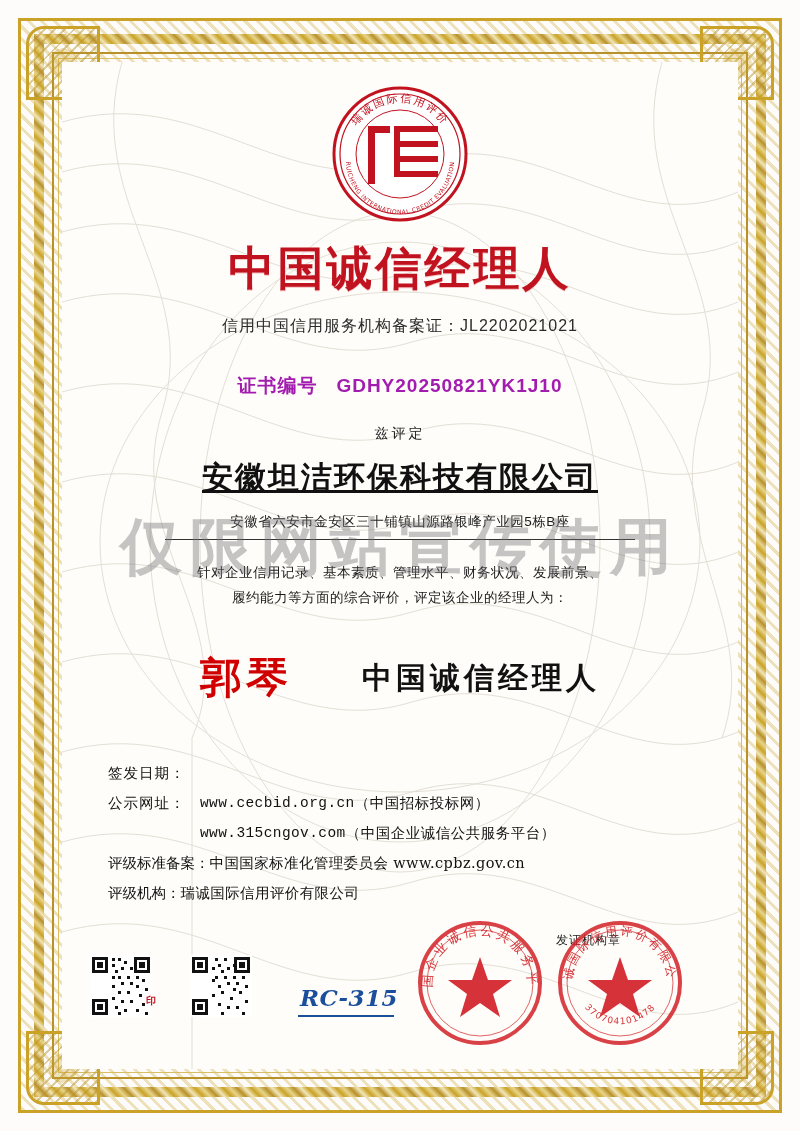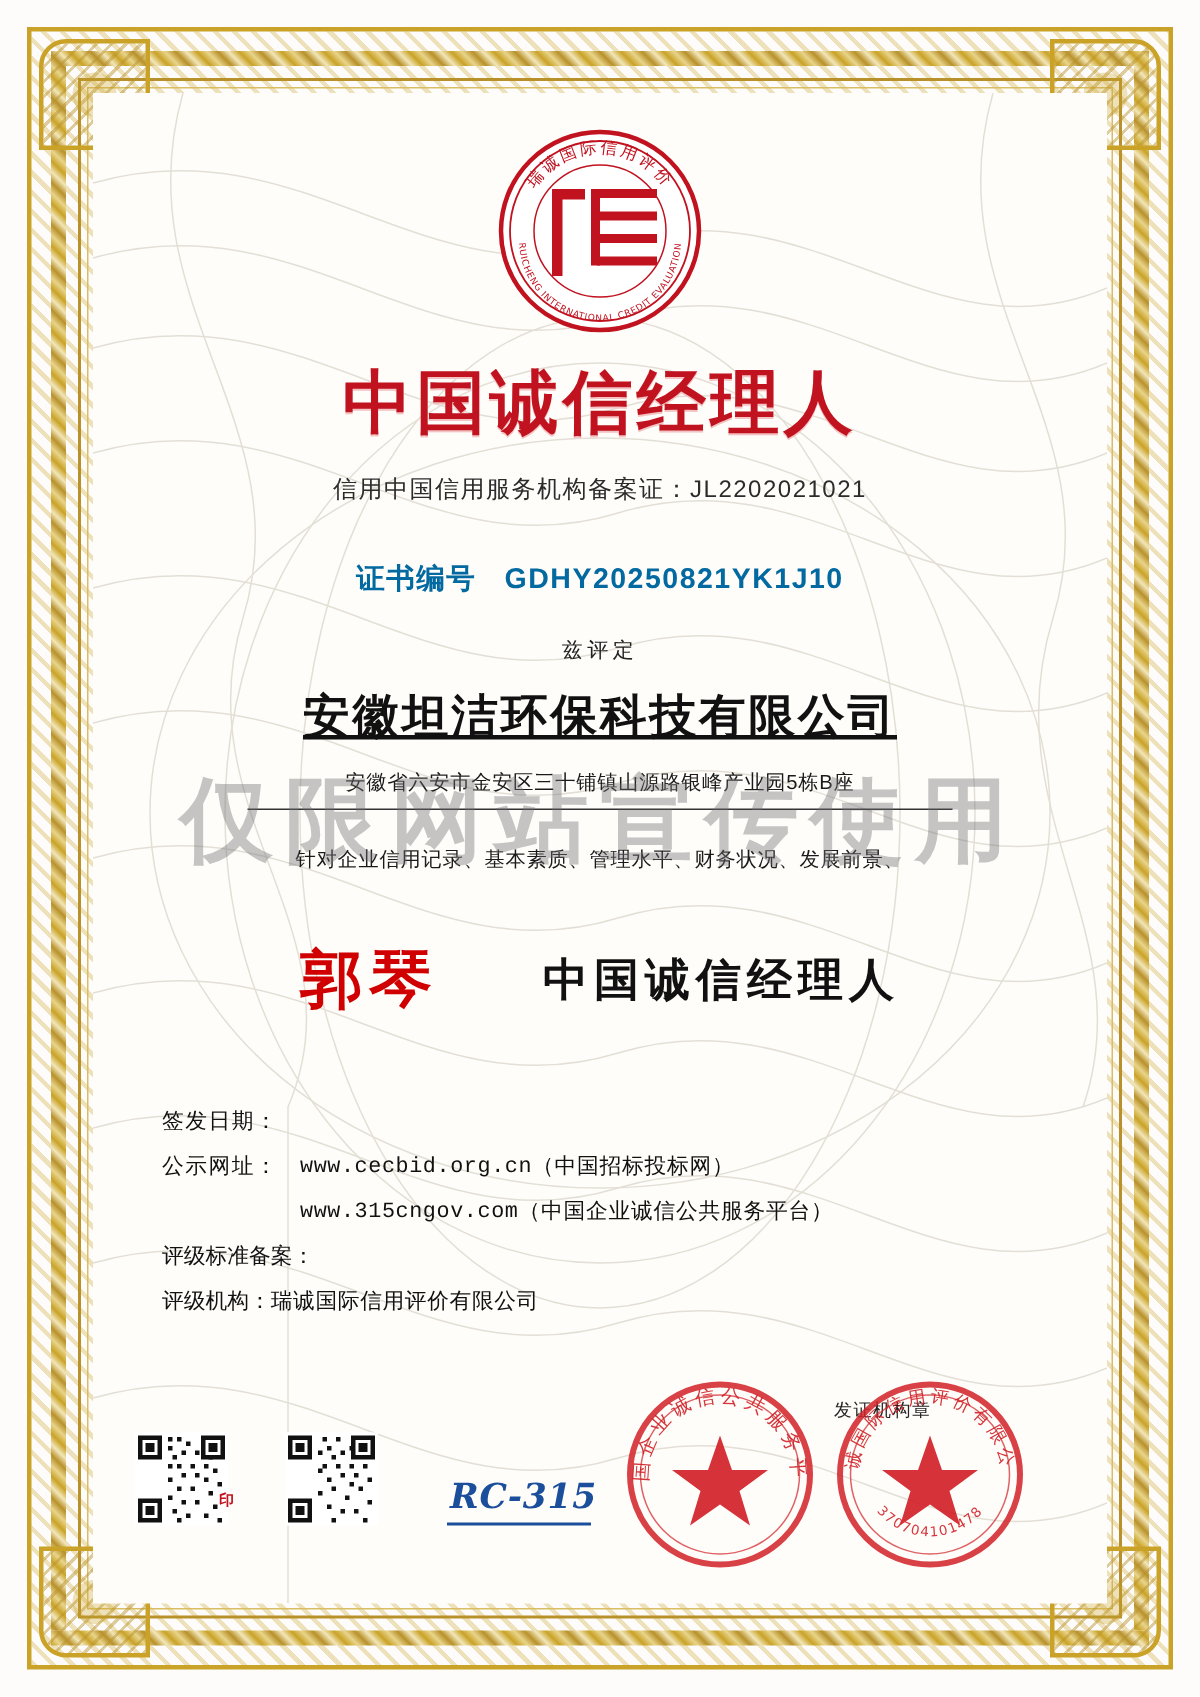--- a/index.html
+++ b/index.html
@@ -113,21 +113,21 @@
     margin-top: 16px;
     font-size: 16px;
     color: #2b2b2b;
     letter-spacing: 1px;
   }
 
   .cert-number {
     margin-top: 36px;
     font-size: 19px;
     font-weight: bold;
-    color: #0369a1;
+    color: #a21caf;
     letter-spacing: 1px;
   }
 
   .hereby {
     margin-top: 26px;
     font-size: 14px;
     color: #222;
     letter-spacing: 3px;
   }
 
@@ -372,20 +372,21 @@
 
     <div class="company-name">安徽坦洁环保科技有限公司</div>
 
     <div class="company-address">
       <span>安徽省六安市金安区三十铺镇山源路银峰产业园5栋B座</span>
       <div class="addr-rule"></div>
     </div>
 
     <div class="evaluation-text">
       <div>针对企业信用记录、基本素质、管理水平、财务状况、发展前景、</div>
+      <div>履约能力等方面的综合评价，评定该企业的经理人为：</div>
     </div>
 
     <div class="award-row">
       <div class="person-name">郭琴</div>
       <div class="award-title">中国诚信经理人</div>
     </div>
 
     <div class="details">
       <div class="detail-row">
         <span class="detail-label">签发日期：</span>
@@ -395,20 +396,21 @@
         <span class="detail-value link">www.cecbid.org.cn</span>
         <span class="note">（中国招标投标网）</span>
       </div>
       <div class="detail-row">
         <span class="detail-label"></span>
         <span class="detail-value link">www.315cngov.com</span>
         <span class="note">（中国企业诚信公共服务平台）</span>
       </div>
       <div class="detail-row">
         <span>评级标准备案：</span>
+        <span class="detail-value">中国国家标准化管理委员会 www.cpbz.gov.cn</span>
       </div>
       <div class="detail-row">
         <span>评级机构：</span>
         <span class="detail-value">瑞诚国际信用评价有限公司</span>
       </div>
     </div>
 
     <div class="bottom">
 
       <div class="qr one">

